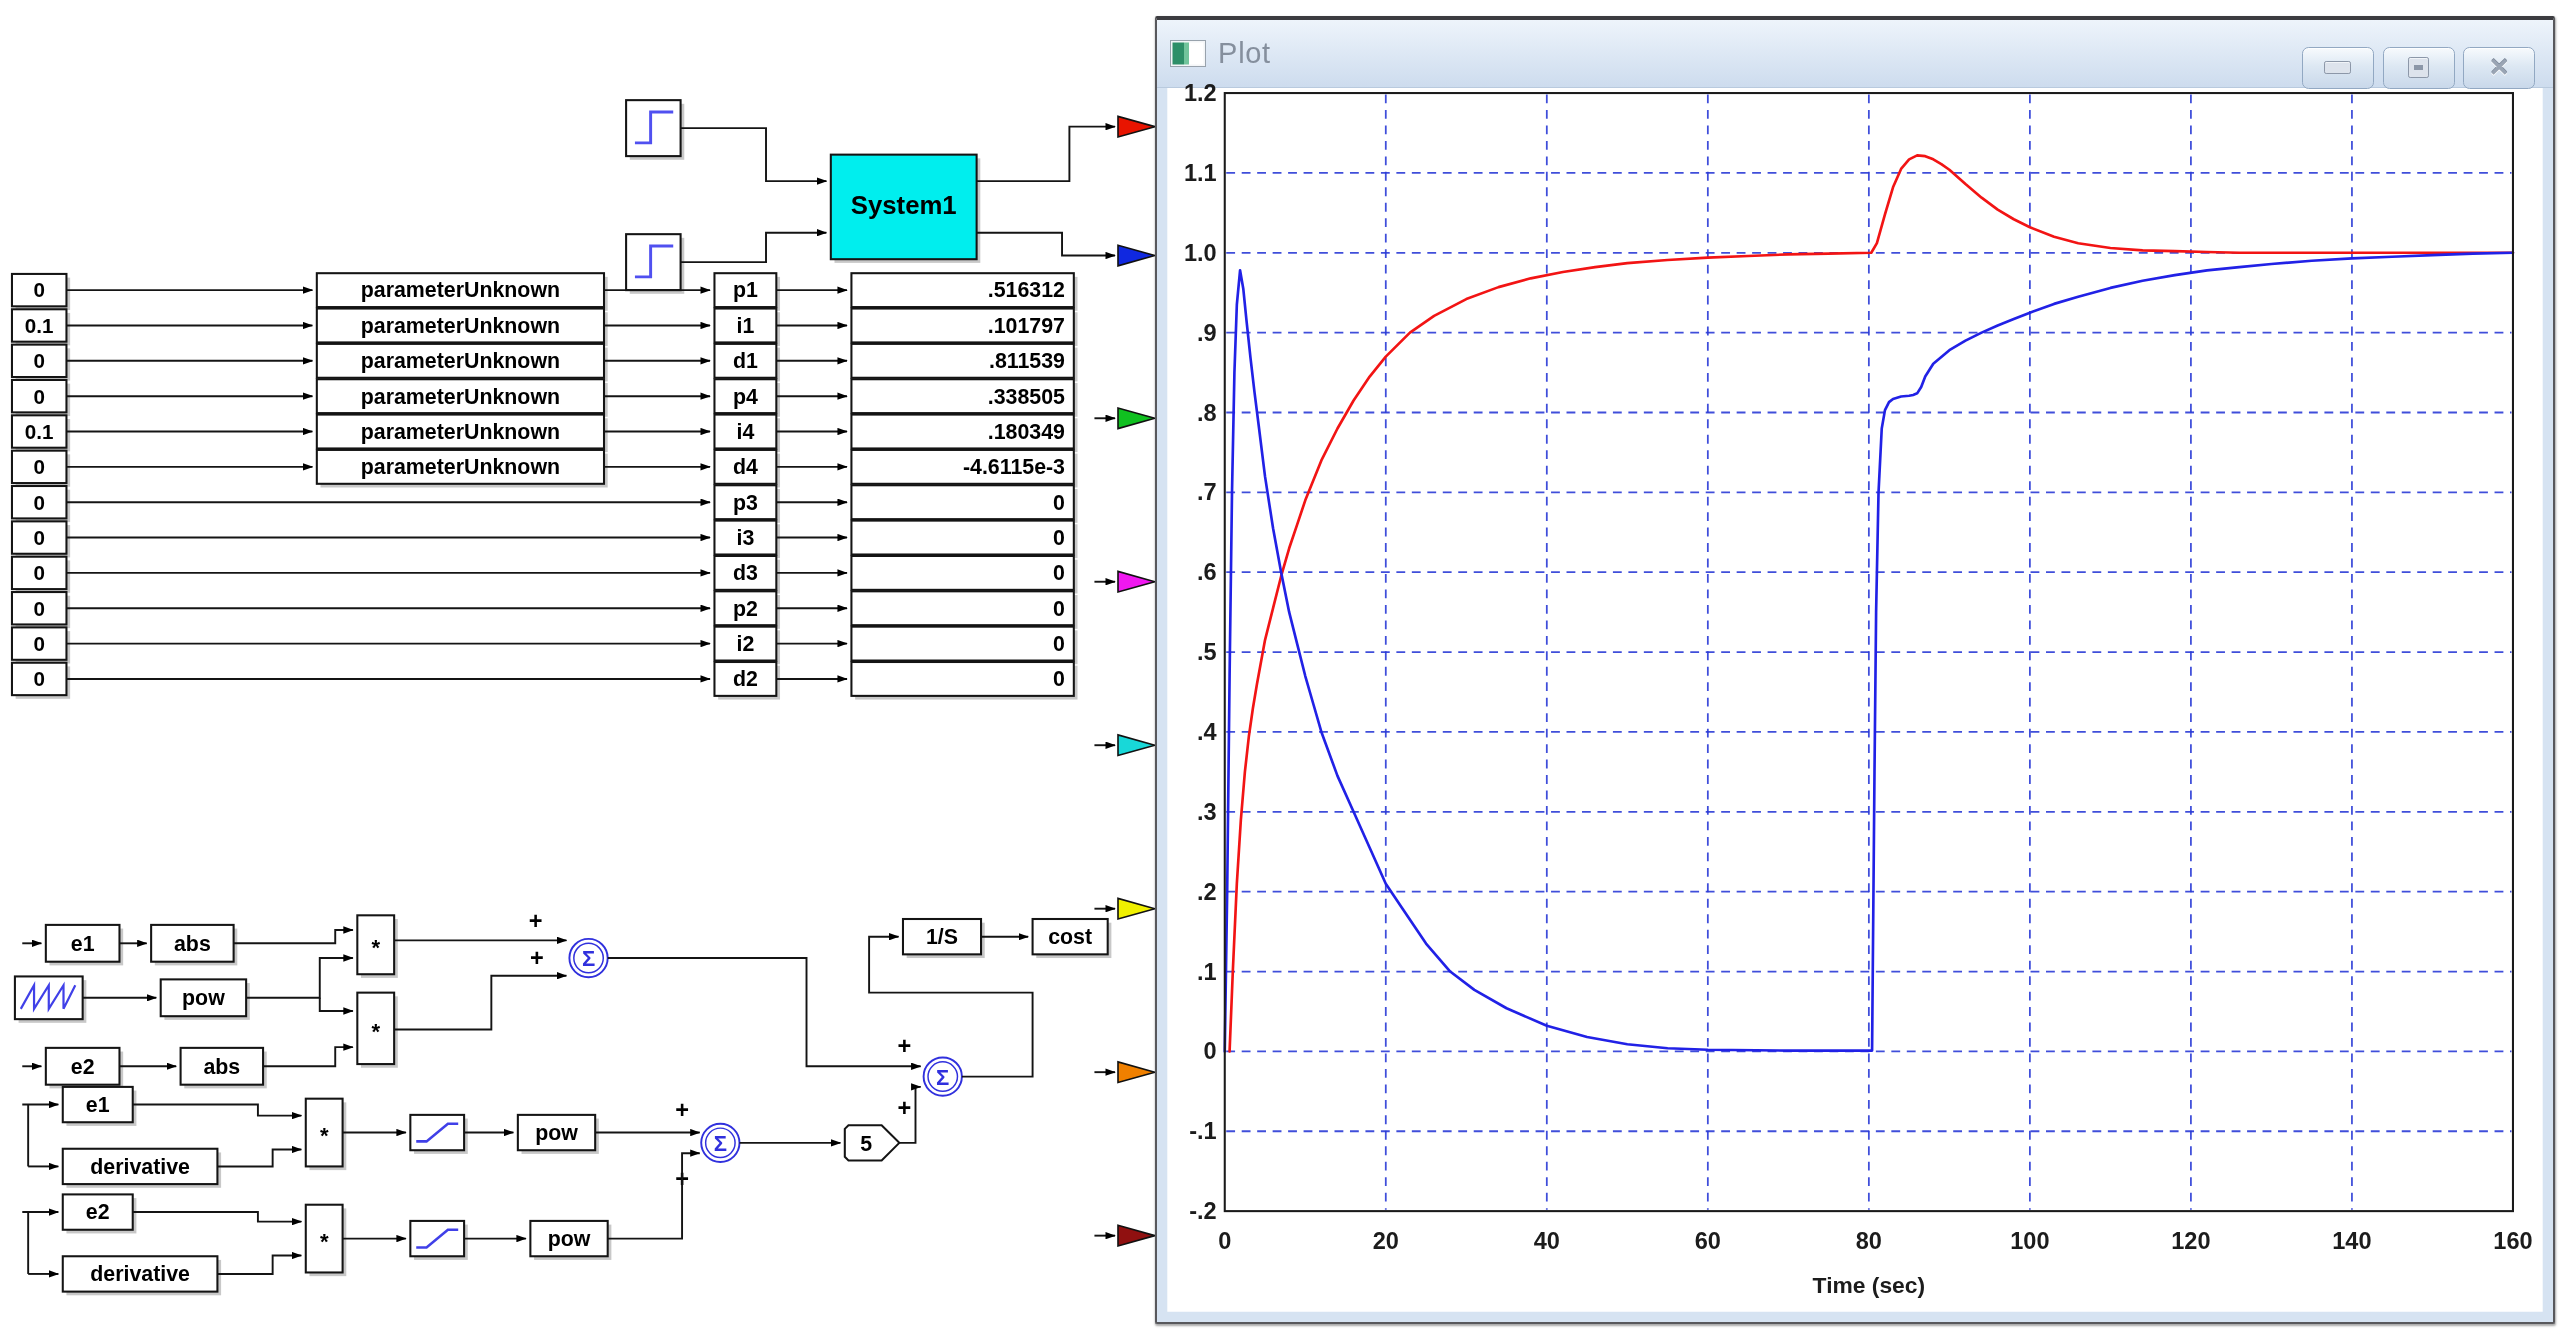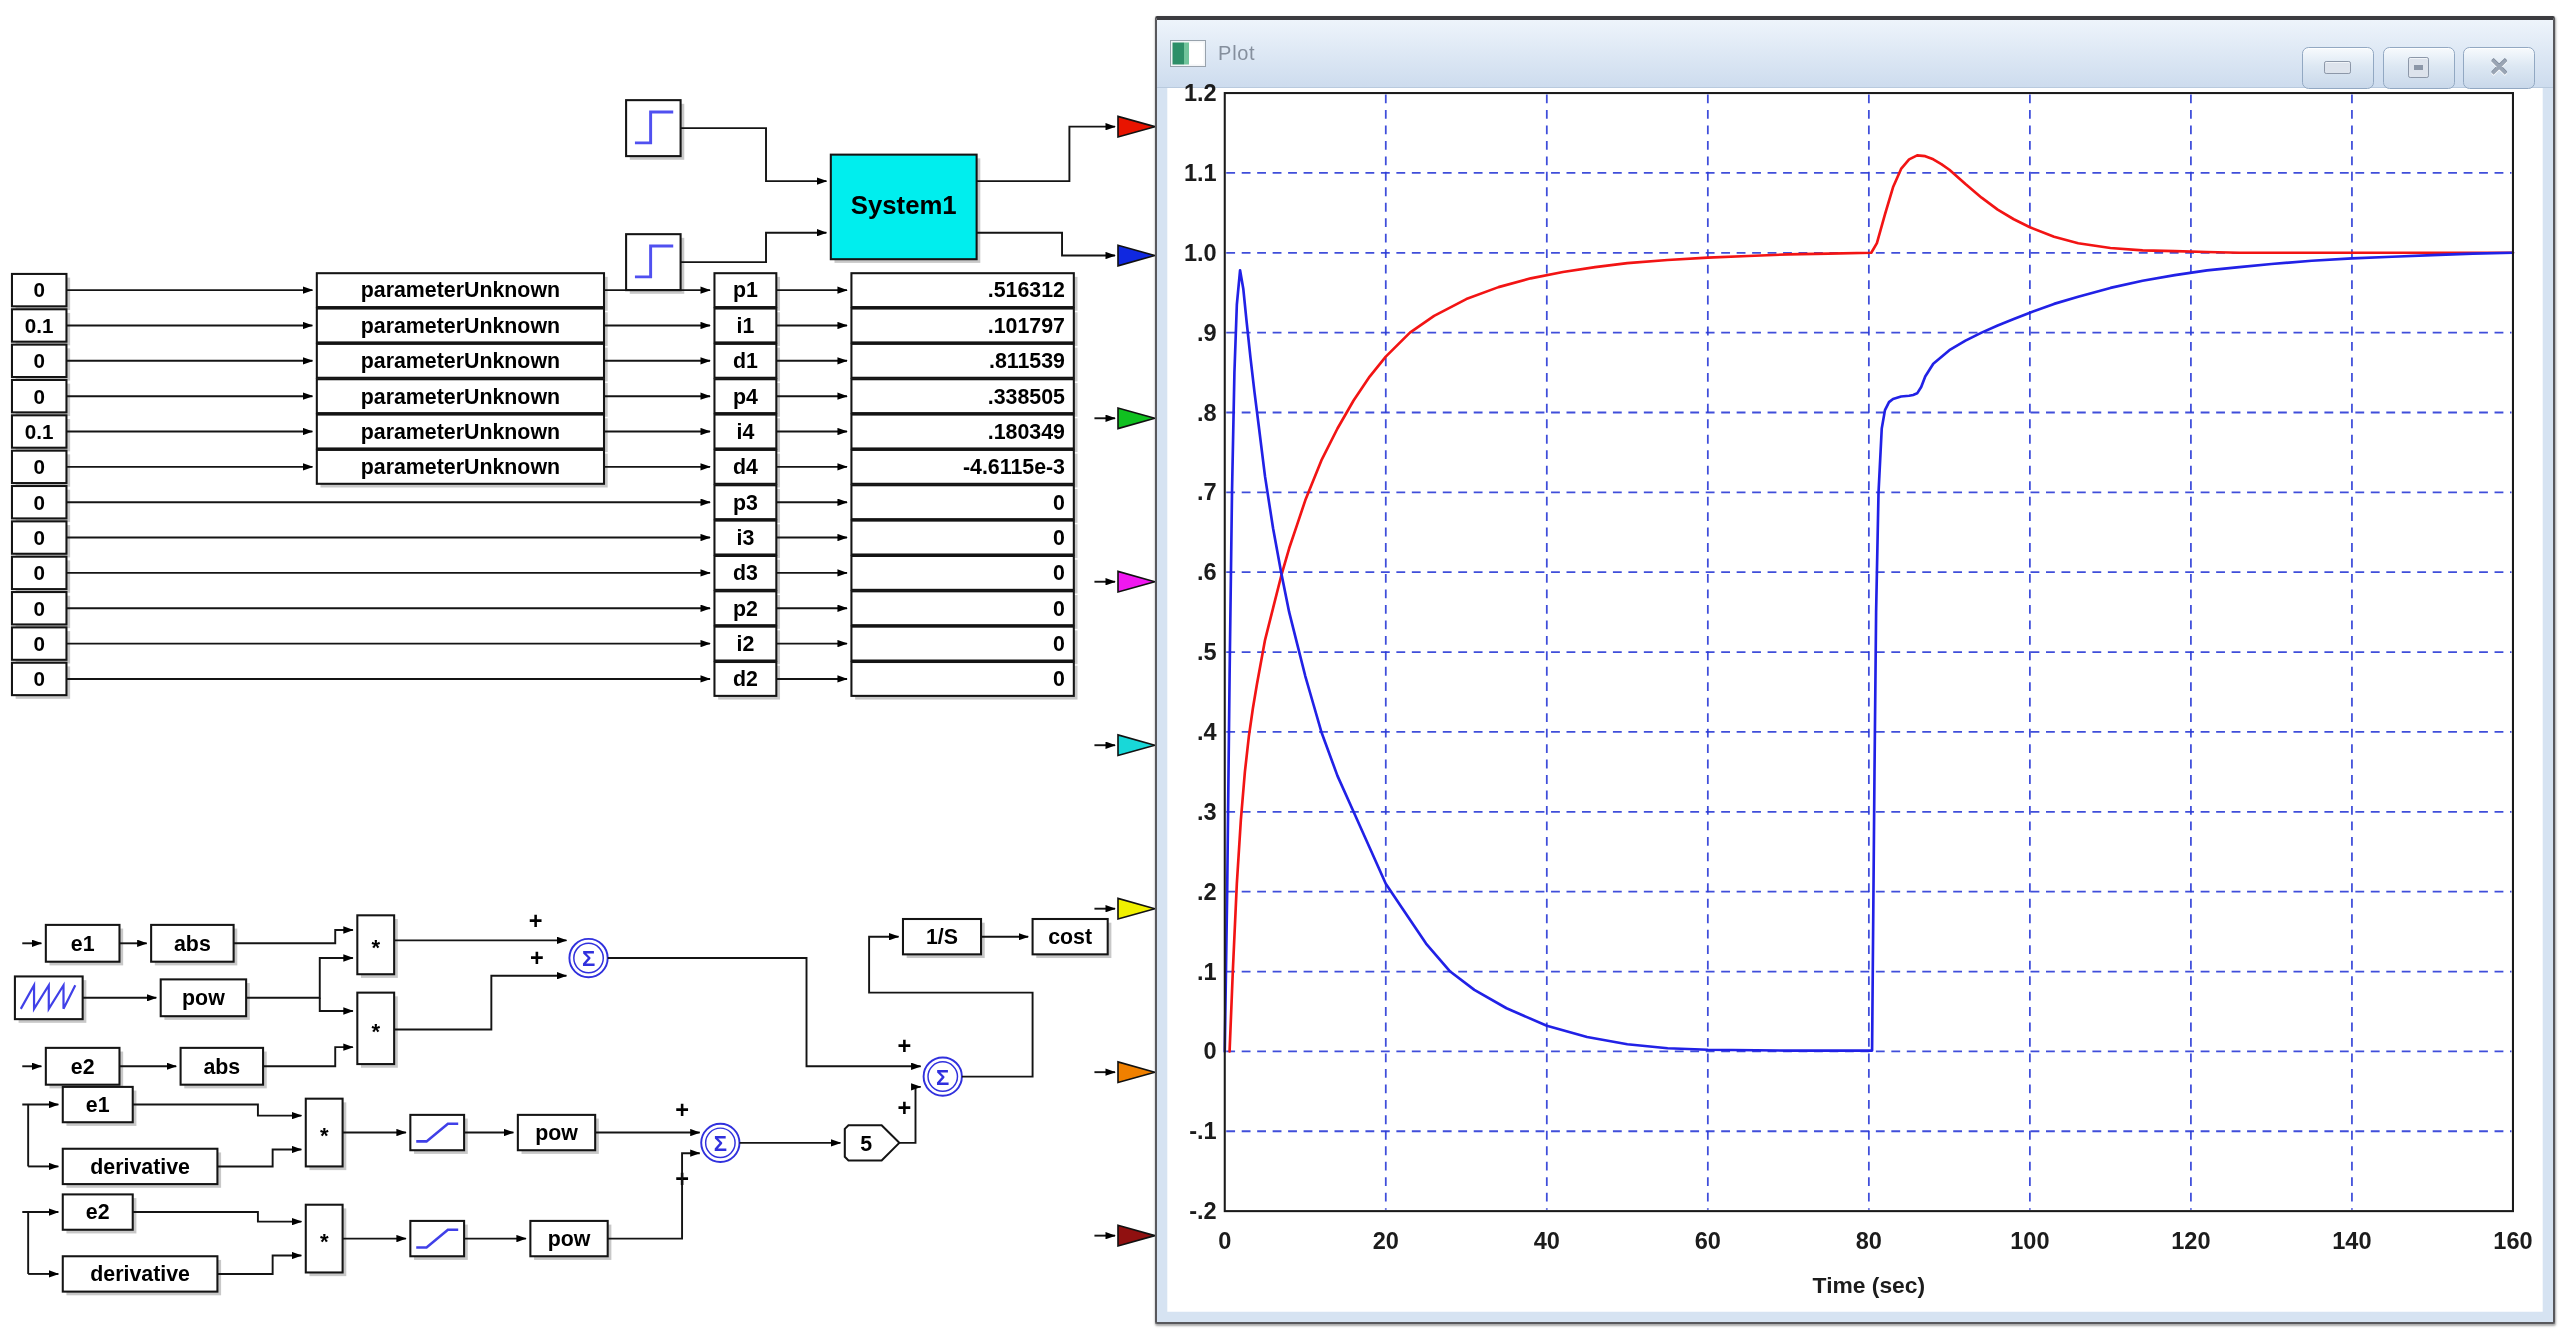--- a/index.html
+++ b/index.html
@@ -8,21 +8,21 @@
   #diagram-svg{position:absolute;left:0;top:0;width:1155px;height:1338px;}
   #plot-window{position:absolute;left:1155px;top:16px;width:1400px;height:1308px;
     background:#ffffff;border:2.2px solid #58585c;border-top:4.4px solid #3c3c40;border-radius:2.2px;
     box-shadow:inset 0 0 0 10.3px #d6e3f2, 0.7px 1.5px 2.2px rgba(0,0,0,.35);box-sizing:border-box;}
   .titlebar{position:absolute;left:0;top:0;right:0;height:68px;
     background:linear-gradient(#eef4fb,#dfe9f5 45%,#cddcee);
     border-bottom:0.7px solid #b9cade;display:flex;align-items:center;padding:0 13.3px;box-sizing:border-box;}
   .win-icon{width:34px;height:25px;border:1.5px solid #98a2ac;background:
     linear-gradient(90deg,#2e8f68 0 38%,#72c49c 38% 54%,#ffffff 54%);
     box-shadow:inset 0 0 0 1.5px #f4f6f8;margin-right:11.8px;}
-  .win-title{font-size:20px;color:#858f9d;letter-spacing:0.7px;}
+  .win-title{font-size:29px;color:#858f9d;letter-spacing:0.7px;}
   .win-buttons{position:absolute;right:17.7px;top:26.5px;display:flex;gap:8.8px;}
   .win-btn{width:70px;height:40px;border:1.5px solid #92a8c2;border-radius:6.6px;
     background:linear-gradient(#f7fafd,#dde8f3 45%,#c9d8ea);
     box-shadow:inset 0 0.7px 0 #ffffff;display:flex;align-items:center;justify-content:center;cursor:default;}
   .ic-min{width:25px;height:11px;background:#dde3ec;border:1.5px solid #8c97a8;border-radius:2.2px;
     box-shadow:inset 0 0.7px 0 #f8fafc;}
   .ic-max{width:19px;height:19px;background:#dde3ec;border:1.5px solid #8c97a8;border-radius:2.2px;
     display:flex;align-items:center;justify-content:center;box-shadow:inset 0 0.7px 0 #f8fafc;}
   .ic-max-inner{width:8.8px;height:5.9px;background:#8c97a8;}
   .ic-x{font-size:25px;font-weight:bold;color:#9aa5b4;text-shadow:0 0.7px 0 #fff,0 -0.7px 0 #7c8798;line-height:1;}

